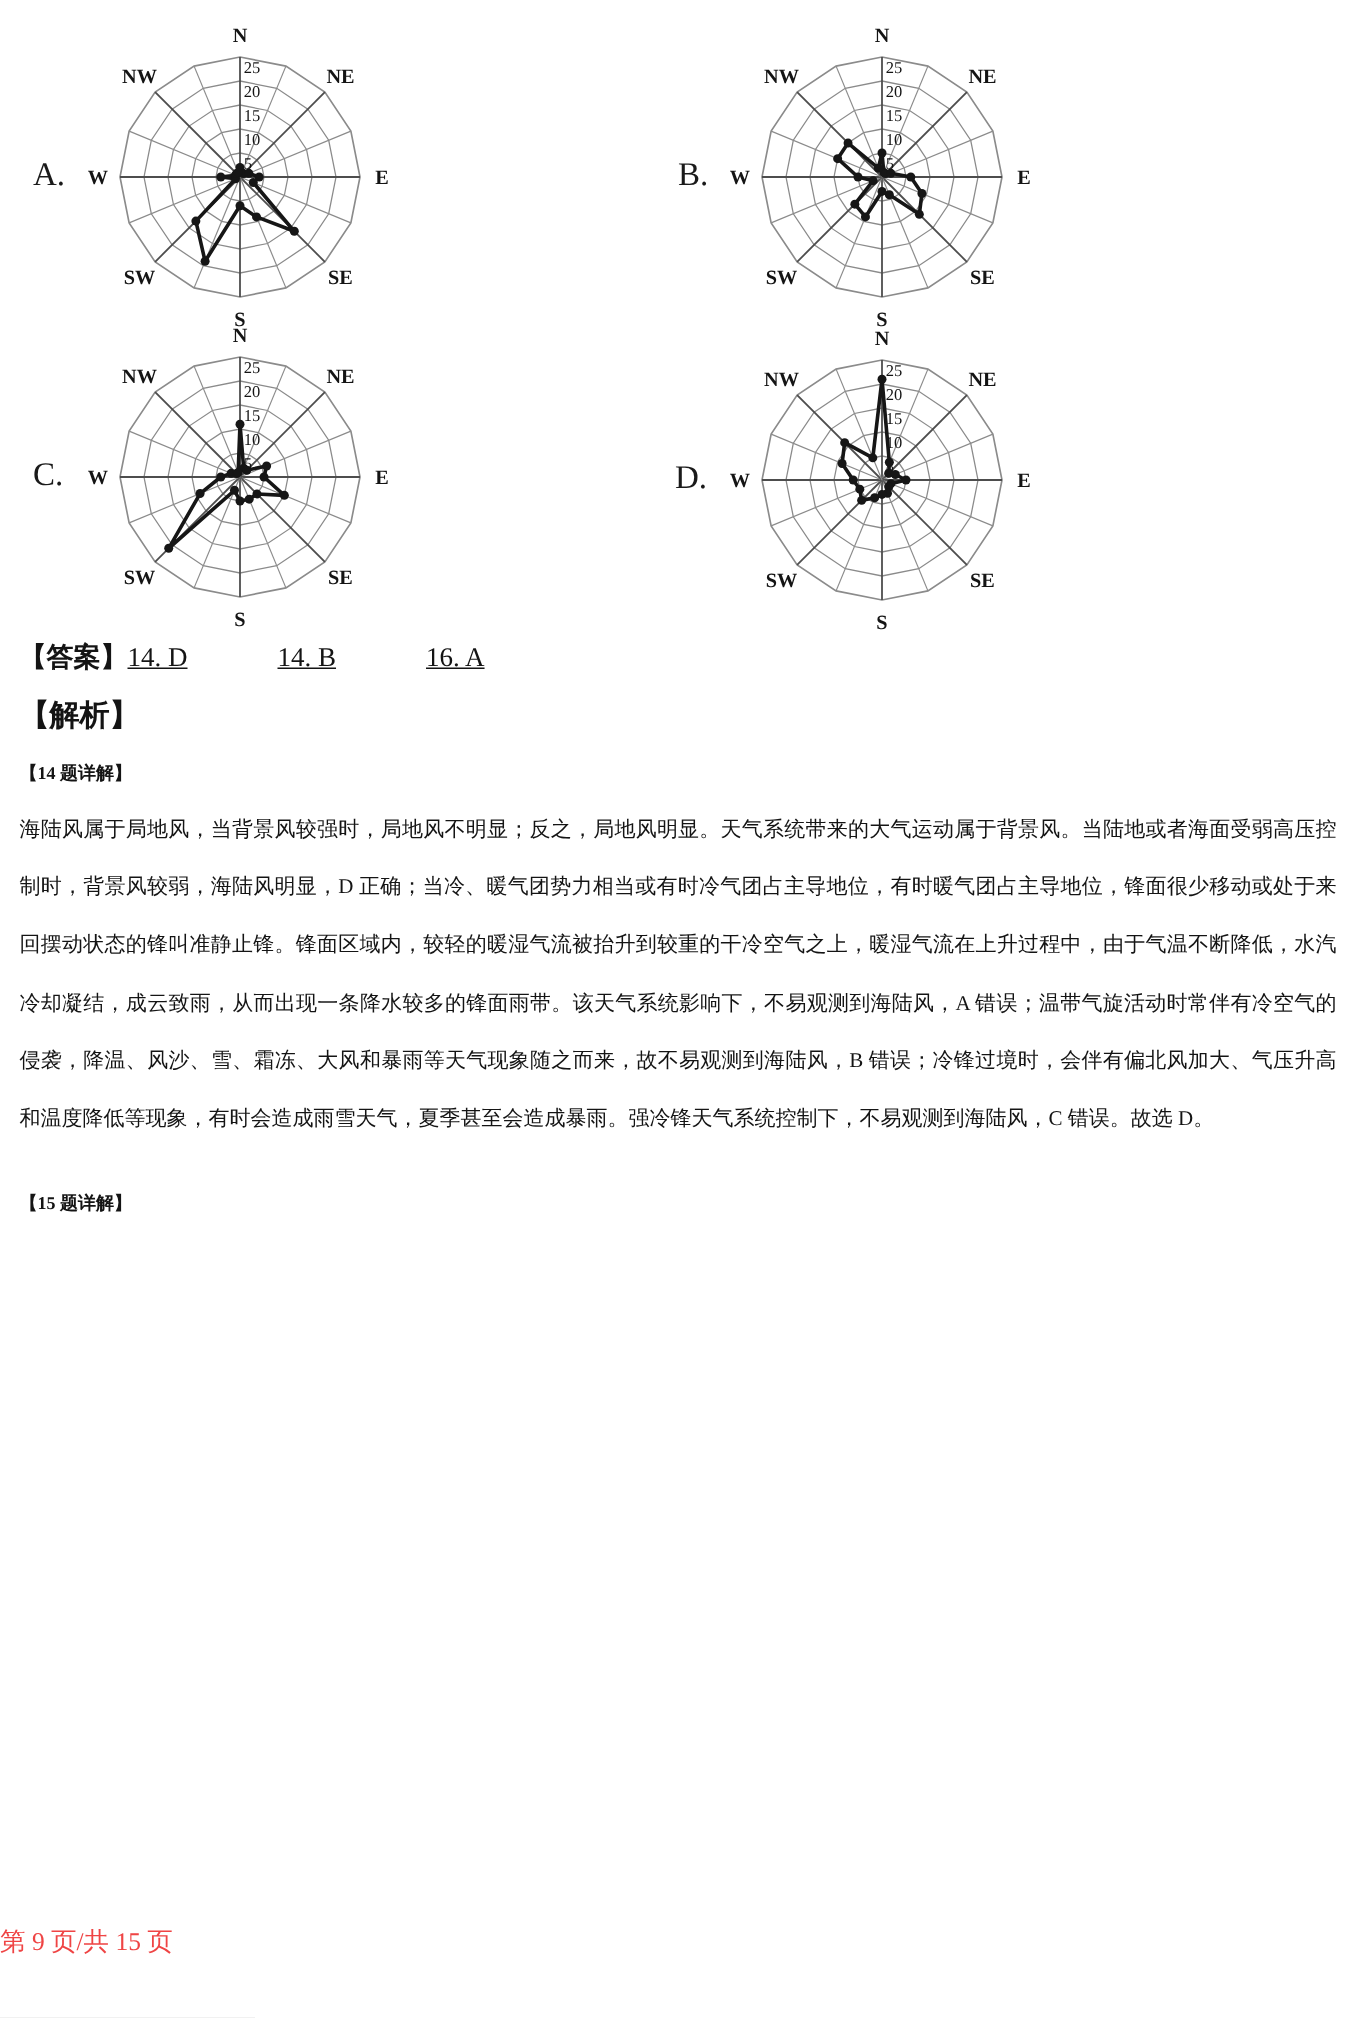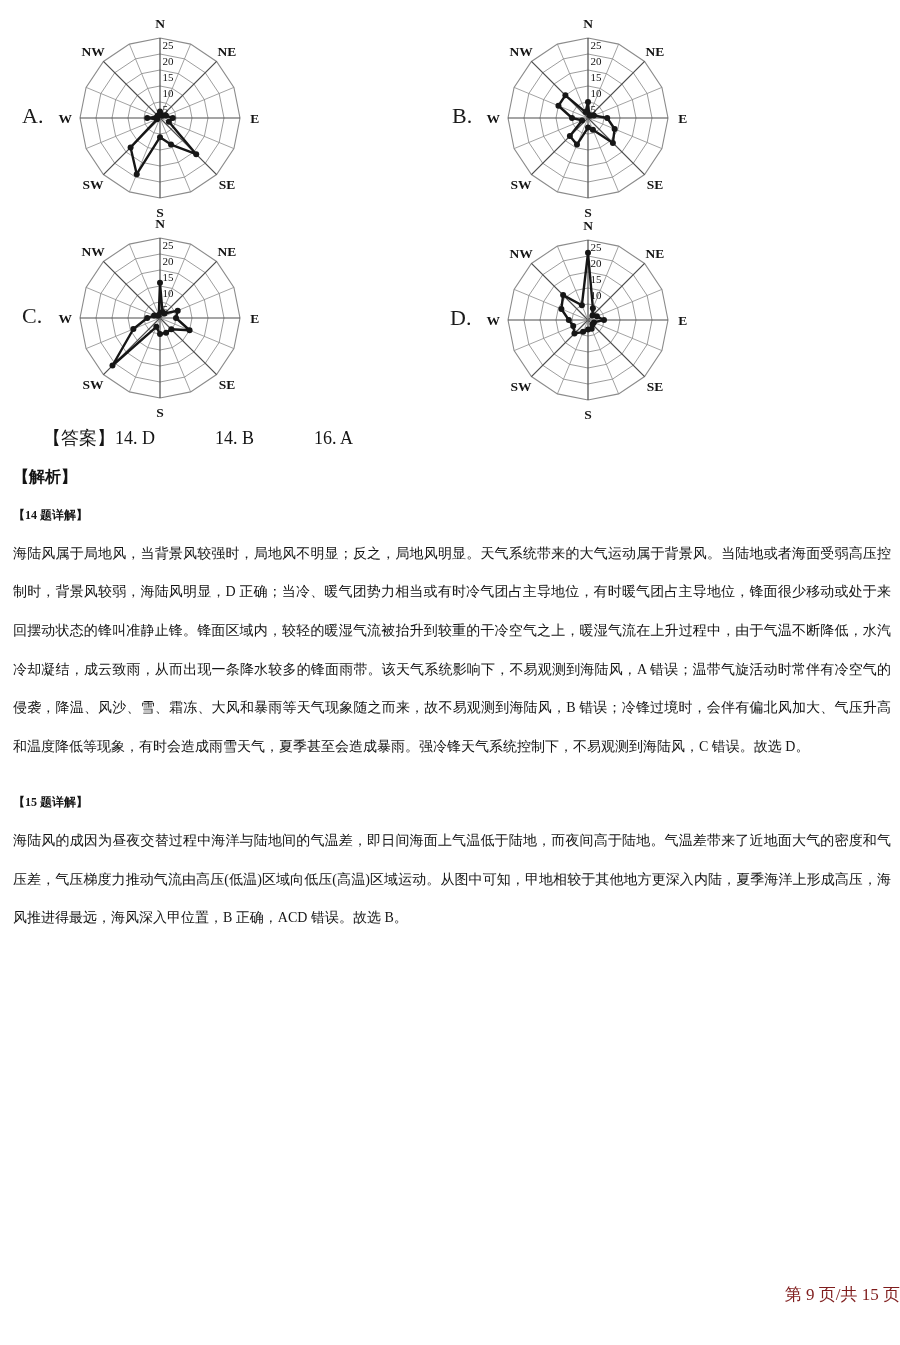--- a/index.html
+++ b/index.html
@@ -18,36 +18,36 @@
   }
   .rose-svg{position:absolute;}
   .text-flow{
     position:absolute;
     left:13px;top:419px;width:878px;
   }
   .answers-line{
     font-size:18px;line-height:38.6px;
     white-space:nowrap;
   }
-  .answers-line .ans-label{font-weight:normal;margin-left:30px;}
-  .answers-line .ans-item{margin-right:60px;}
+  .answers-line .ans-label{font-weight:bold;}
+  .answers-line .ans-item{margin-right:60px;text-decoration:underline;}
   .analysis-line{
-    font-size:16px;line-height:38.6px;font-weight:bold;
+    font-size:20px;line-height:38.6px;font-weight:bold;
   }
   .sec-heading{
     font-size:12px;line-height:38.6px;font-weight:bold;
   }
   .sec-body{
     font-size:14px;line-height:38.6px;
     text-align:justify;text-justify:inter-ideograph;
     margin:0 0 17px 0;
   }
   .page-footer{
     position:absolute;left:0;right:0;top:1283px;
-    text-align:right;font-size:17px;color:#7f1d1d;
+    text-align:left;font-size:17px;color:#ef4444;
   }
 </style>
 </head>
 <body>
 
 <div class="page">
 
   <div class="chart-letter" style="left:22px;top:103px;">A.</div>
   <svg class="rose-svg" style="left:30px;top:16px;" width="260" height="206" viewBox="0 0 260 206">
       <polygon points="130,86 136.12293491784143,87.21792747981941 141.31370849898477,90.68629150101523 144.78207252018058,95.87706508215857 146,102 144.78207252018058,108.12293491784143 141.31370849898477,113.31370849898477 136.12293491784143,116.78207252018059 130,118 123.87706508215857,116.78207252018059 118.68629150101523,113.31370849898477 115.21792747981942,108.12293491784145 114,102 115.21792747981941,95.87706508215857 118.68629150101523,90.68629150101525 123.87706508215855,87.21792747981942" fill="none" stroke="#8b8b8b" stroke-width="0.85"></polygon>
@@ -273,20 +273,19 @@
     <div class="answers-line">
       <span class="ans-label">【答案】</span><span class="ans-item">14. D</span><span class="ans-item">14. B</span><span class="ans-item">16. A</span>
     </div>
 
     <div class="analysis-line">【解析】</div>
 
     <div class="sec-heading">【14 题详解】</div>
     <p class="sec-body">海陆风属于局地风，当背景风较强时，局地风不明显；反之，局地风明显。天气系统带来的大气运动属于背景风。当陆地或者海面受弱高压控制时，背景风较弱，海陆风明显，D 正确；当冷、暖气团势力相当或有时冷气团占主导地位，有时暖气团占主导地位，锋面很少移动或处于来回摆动状态的锋叫准静止锋。锋面区域内，较轻的暖湿气流被抬升到较重的干冷空气之上，暖湿气流在上升过程中，由于气温不断降低，水汽冷却凝结，成云致雨，从而出现一条降水较多的锋面雨带。该天气系统影响下，不易观测到海陆风，A 错误；温带气旋活动时常伴有冷空气的侵袭，降温、风沙、雪、霜冻、大风和暴雨等天气现象随之而来，故不易观测到海陆风，B 错误；冷锋过境时，会伴有偏北风加大、气压升高和温度降低等现象，有时会造成雨雪天气，夏季甚至会造成暴雨。强冷锋天气系统控制下，不易观测到海陆风，C 错误。故选 D。</p>
 
     <div class="sec-heading">【15 题详解】</div>
-    <p class="sec-body">海陆风的成因为昼夜交替过程中海洋与陆地间的气温差，即日间海面上气温低于陆地，而夜间高于陆地。气温差带来了近地面大气的密度和气压差，气压梯度力推动气流由高压(低温)区域向低压(高温)区域运动。从图中可知，甲地相较于其他地方更深入内陆，夏季海洋上形成高压，海风推进得最远，海风深入甲位置，B 正确，ACD 错误。故选 B。</p>
 
 
   </div>
 
   <div class="page-footer">第 9 页/共 15 页</div>
 
 </div>
 
 </body></html>

